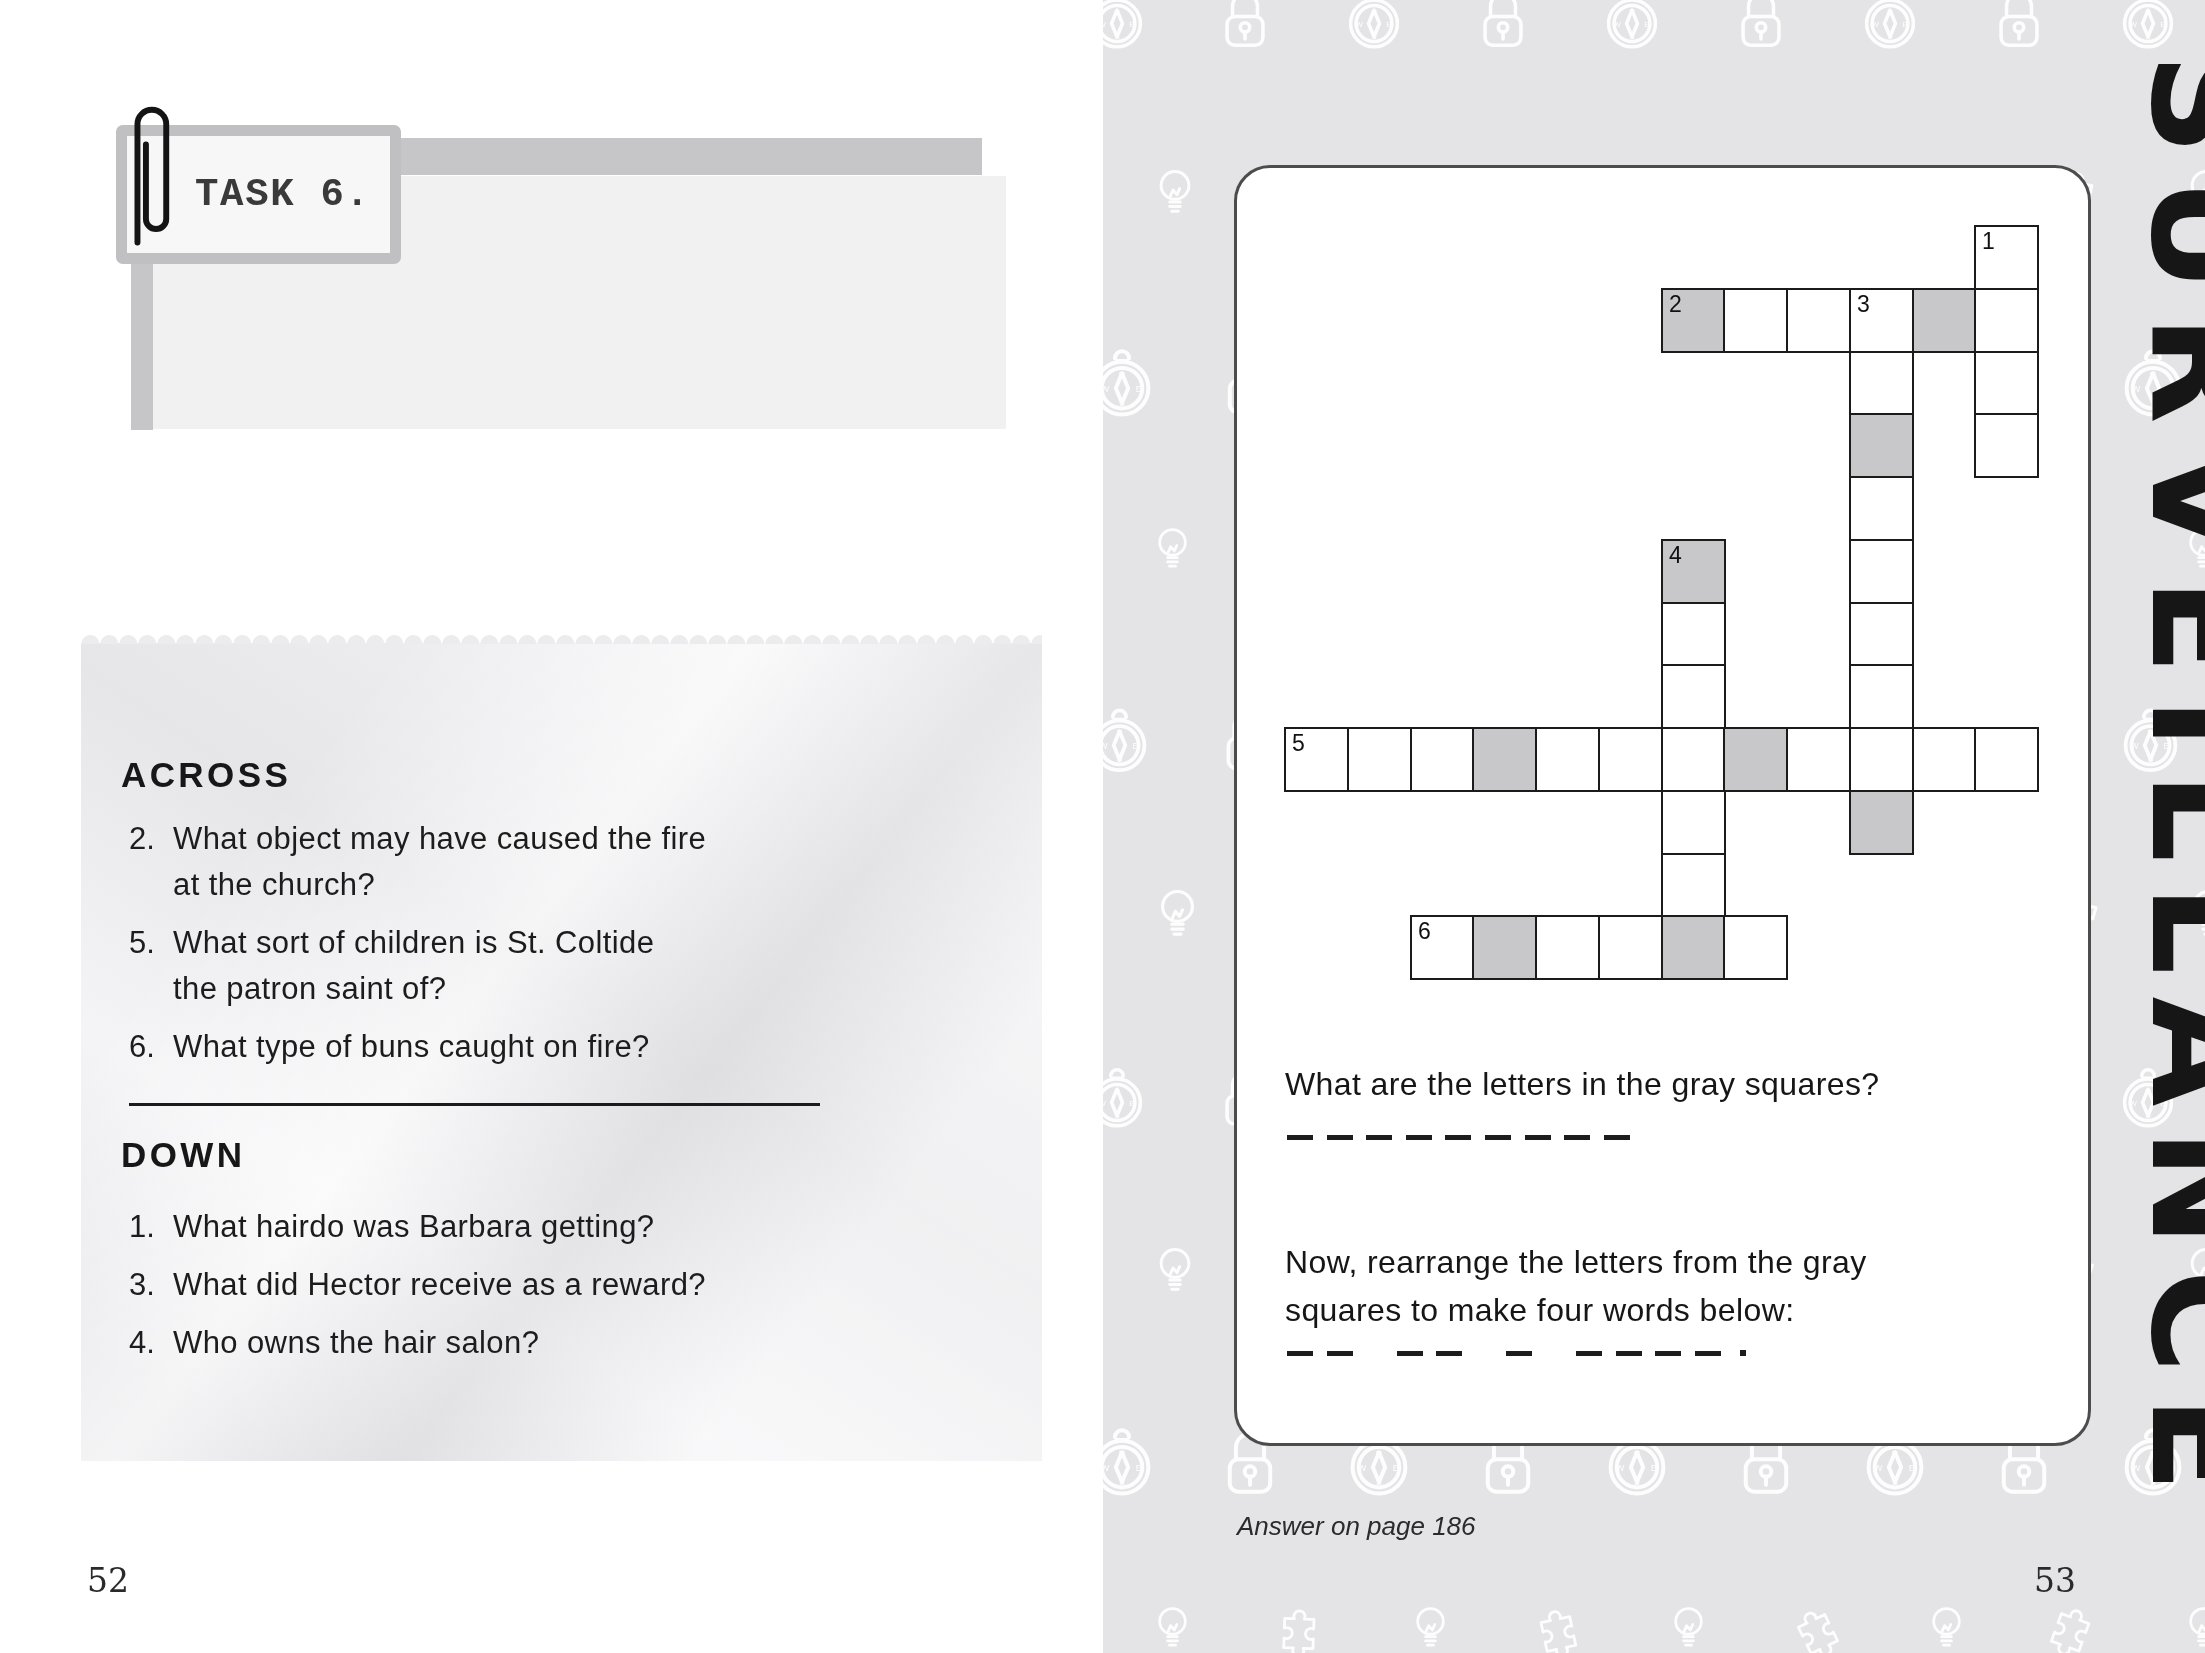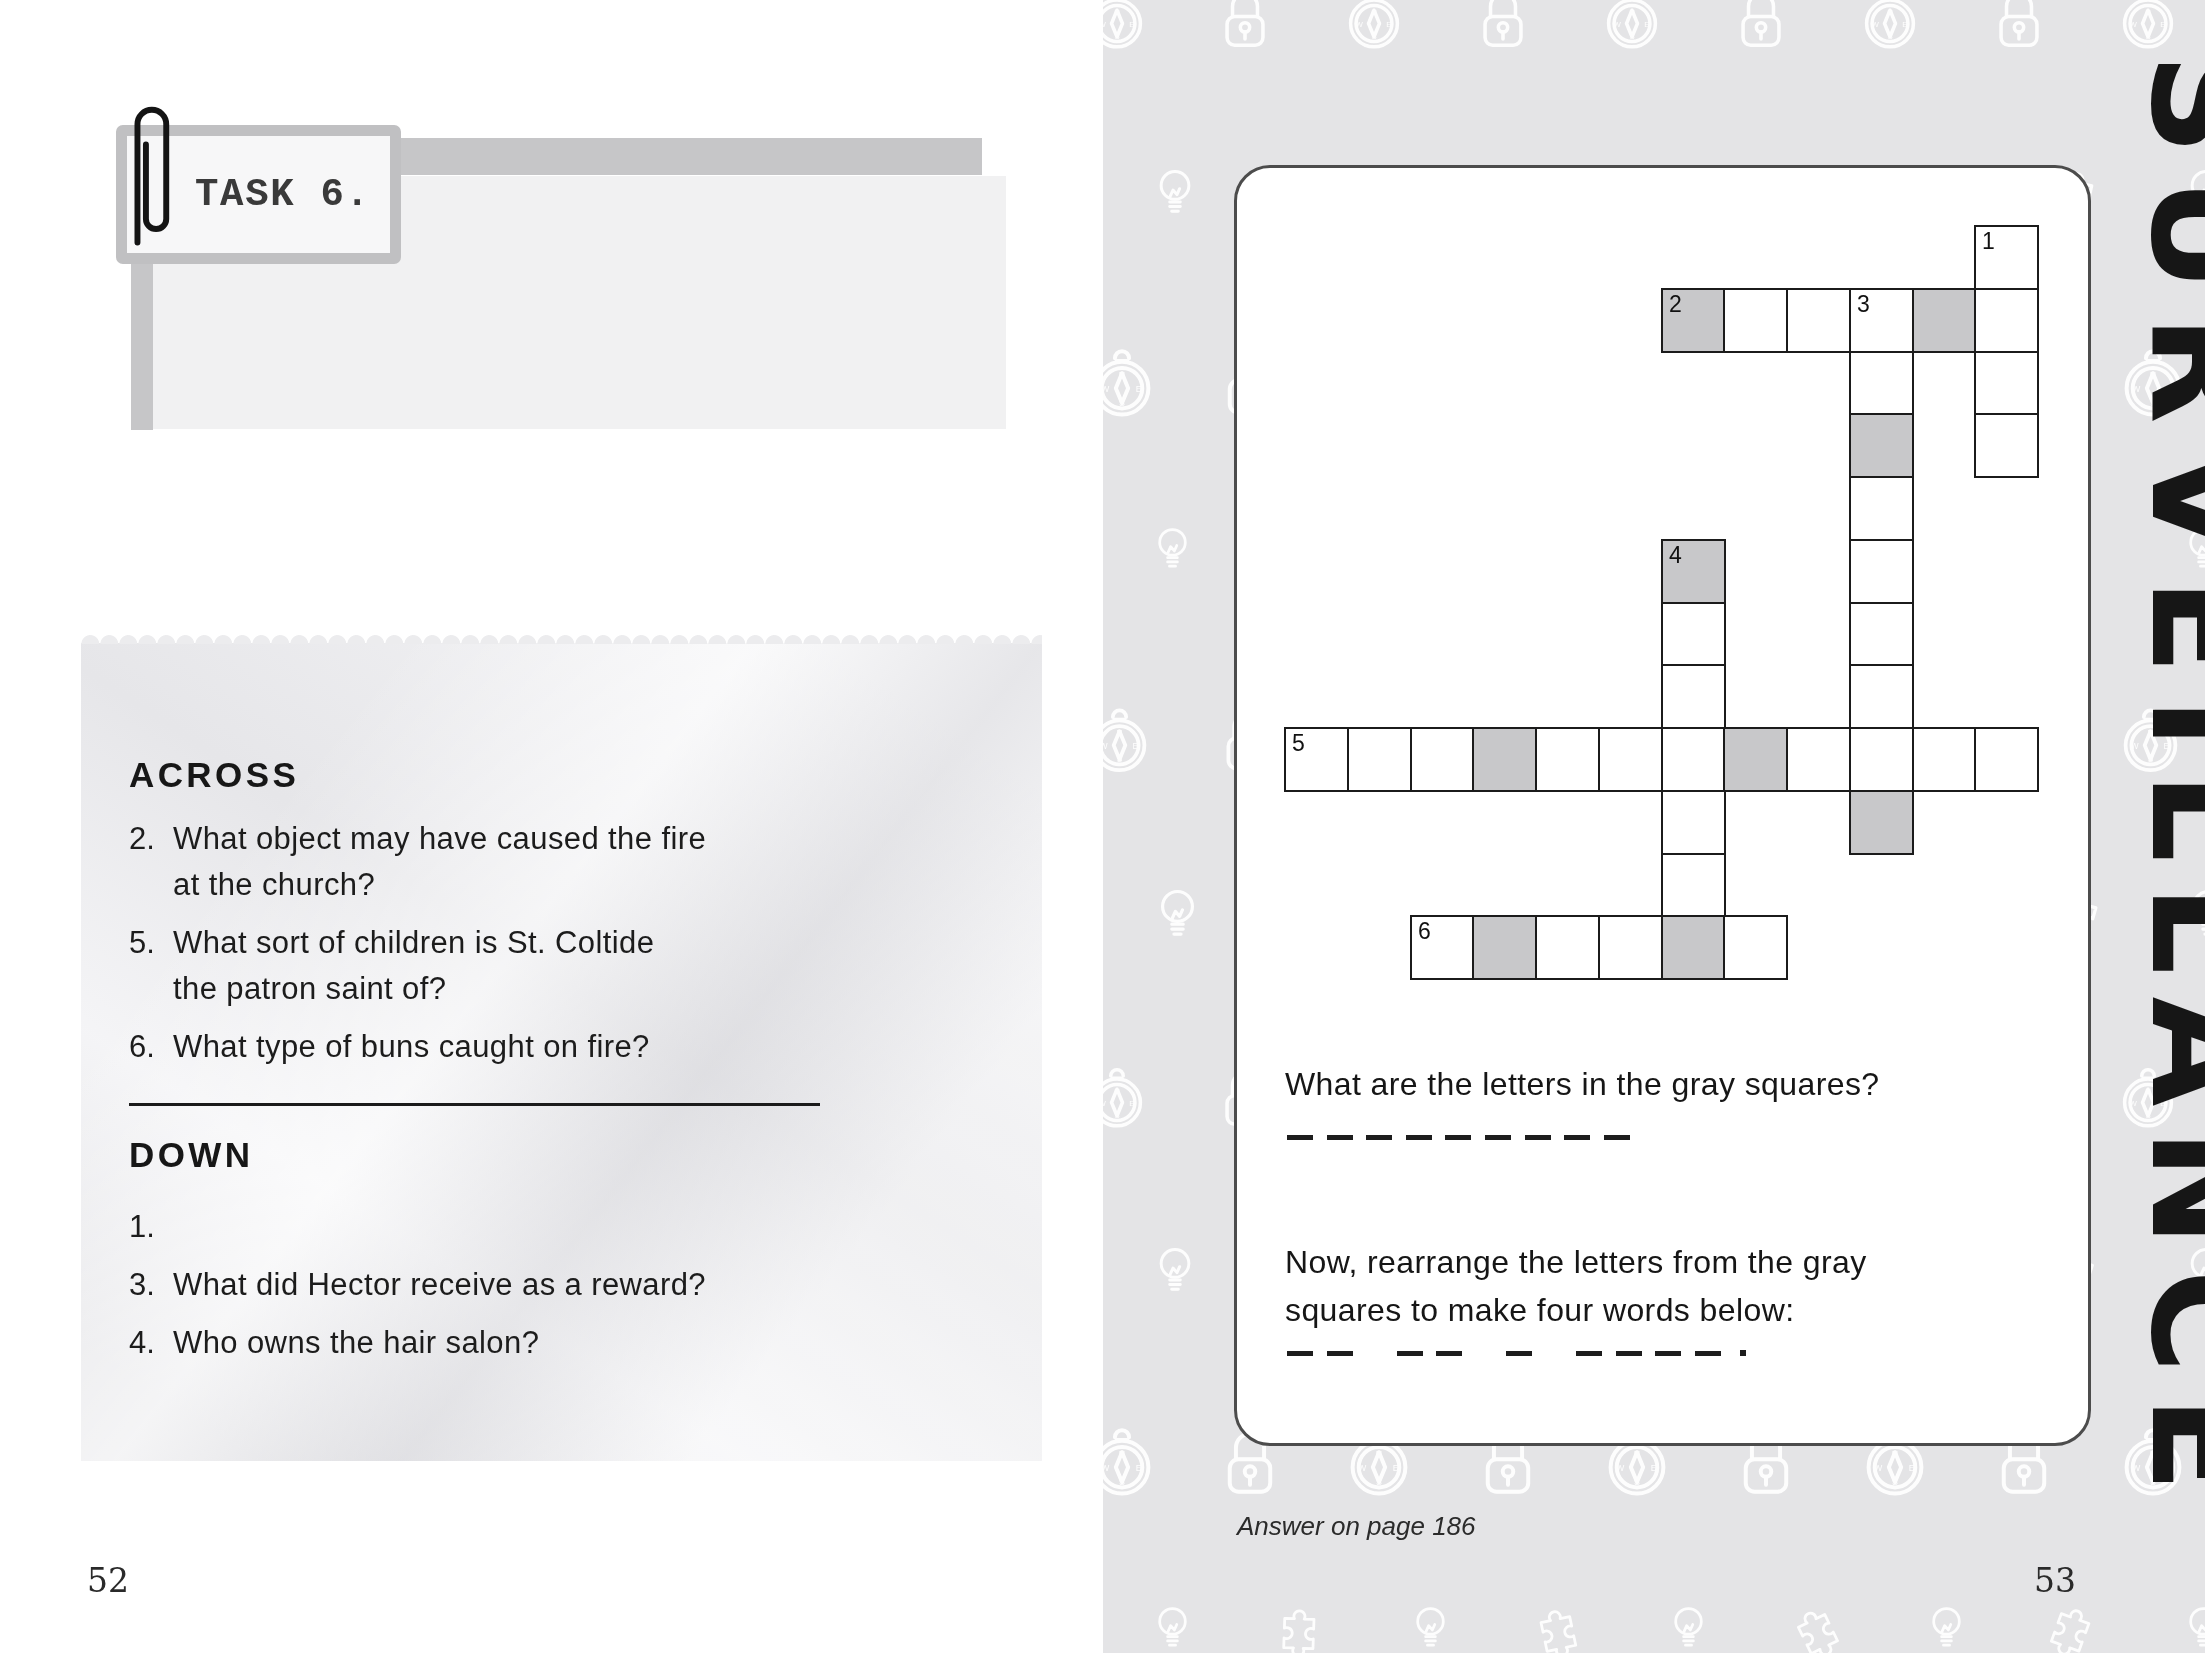--- a/index.html
+++ b/index.html
@@ -21,21 +21,21 @@
   .desc-text .it{font-style:italic;}
   
   .clue-panel{position:absolute;left:81px;top:643px;width:961px;height:818px;
     background:
       linear-gradient(128deg, rgba(255,255,255,0) 20%, rgba(255,255,255,.6) 42%, rgba(214,214,218,.45) 60%, rgba(255,255,255,.4) 78%),
       linear-gradient(33deg, rgba(222,222,226,.5) 8%, rgba(248,248,250,.7) 30%, rgba(224,224,228,.5) 55%, rgba(246,246,248,.8) 90%),
       #ececee;}
   .paper-edge{position:absolute;top:-16px;left:0;width:100%;height:17px;
       background-image:radial-gradient(circle at 9.3px 17px, #ececee 8.5px, rgba(0,0,0,0) 9.3px);
       background-size:19px 17px;background-repeat:repeat-x;}
-  .clue-heading{position:absolute;left:48px;font-size:35px;font-weight:700;letter-spacing:3.4px;color:#171717;}
+  .clue-heading{position:absolute;left:40px;font-size:35px;font-weight:700;letter-spacing:3.4px;color:#171717;}
   #across-heading{top:112px;}
   #down-heading{top:492px;}
   .clue-list{position:absolute;left:48px;width:857px;}
   #across-list{top:173px;}
   #down-list{top:561px;}
   .clue-row{display:flex;margin-bottom:12px;}
   .clue-num{width:44px;flex:0 0 44px;font-size:31px;line-height:46px;color:#1c1c1c;}
   .clue-lines{font-size:31px;line-height:46px;color:#1c1c1c;letter-spacing:0.4px;}
   .clue-divider{position:absolute;left:48px;top:460px;width:691px;height:0;border-top:3.4px solid #1b1b1b;}
   .page-num{position:absolute;font-family:"DejaVu Serif","Liberation Serif",serif;font-size:33px;color:#2a2a2a;}
@@ -136,20 +136,23 @@
           <div class="clue-lines">
             <div>What type of buns caught on fire?</div>
           </div>
         </div>
       </div>
     <div class="clue-divider"></div>
     <div class="clue-heading" id="down-heading">DOWN</div>
     <div class="clue-list" id="down-list">
         <div class="clue-row">
           <div class="clue-num">1.</div>
+          <div class="clue-lines">
+            <div>What hairdo was Barbara getting?</div>
+          </div>
         </div>
         <div class="clue-row">
           <div class="clue-num">3.</div>
           <div class="clue-lines">
             <div>What did Hector receive as a reward?</div>
           </div>
         </div>
         <div class="clue-row">
           <div class="clue-num">4.</div>
           <div class="clue-lines">

